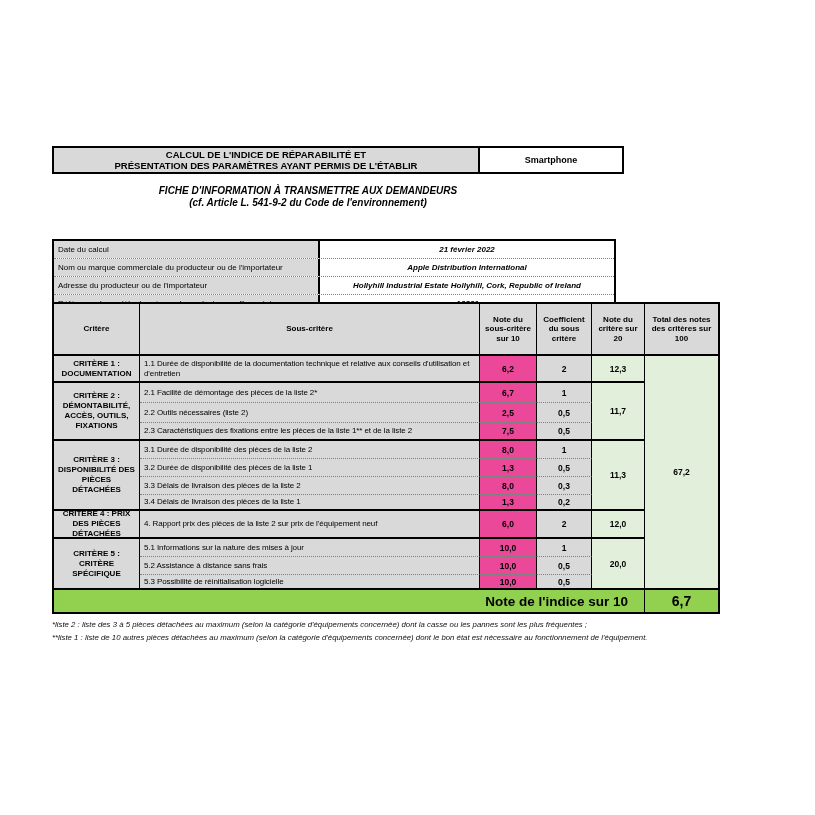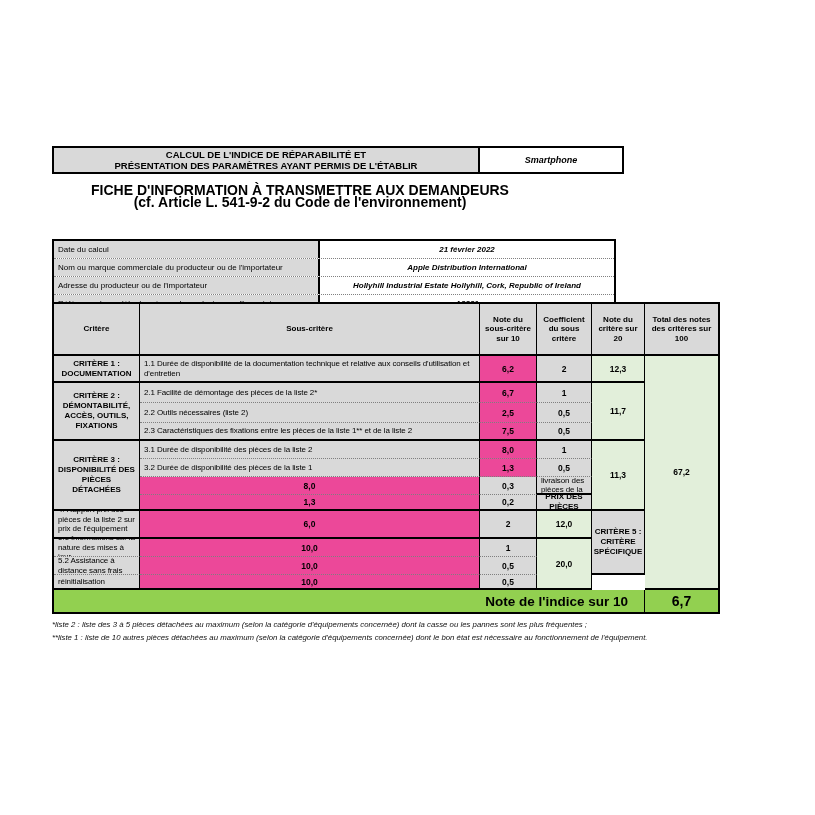--- a/index.html
+++ b/index.html
@@ -13,26 +13,26 @@
     position:absolute; left:52px; top:146px; width:572px; height:28px;
     display:flex; border:2px solid #000; box-sizing:border-box; background:#fff;
   }
   .title-cell {
     width:426px; background:var(--cell-gray,#d9d9d9); border-right:2px solid #000;
     display:flex; flex-direction:column; justify-content:center; text-align:center;
     font-weight:bold; font-size:9.5px; line-height:11.5px; box-sizing:border-box; padding:0 4px;
   }
   .product-cell {
     flex:1; display:flex; align-items:center; justify-content:center;
-    font-weight:bold; font-style:italic; font-size:9px;
+    font-weight:bold; font-size:9px;
   }
 
   
-  .subtitle { position:absolute; left:60px; top:185px; width:480px; text-align:center;
-    font-weight:bold; font-size:14px; line-height:11.5px; }
+  .subtitle { position:absolute; left:68px; top:185px; width:480px; text-align:center;
+    font-weight:bold; font-size:10px; line-height:11.5px;font-style:italic; }
 
   
   .info-table { position:absolute; left:52px; top:219px; width:564px;
     border:2px solid #000; box-sizing:border-box; background:#fff;margin-top:20px; }
   .info-row { display:flex; height:17px; }
   .info-row + .info-row { border-top:1px dotted #808080; }
   .info-label { width:266px; background:var(--cell-gray,#d9d9d9); border-right:2px solid #000;
     font-size:8px; display:flex; align-items:center; padding-left:4px; box-sizing:border-box; }
   .info-value { flex:1; display:flex; align-items:center; justify-content:center;
     font-weight:bold; font-size:8px; text-align:center;font-style:italic; }
@@ -141,20 +141,21 @@
     <div class="cell coef bs">0,5</div>
 
     <div class="cell crit sp4 bs">CRITÈRE 3 : DISPONIBILITÉ DES PIÈCES DÉTACHÉES</div>
     <div class="cell sub bd">3.1 Durée de disponibilité des pièces de la liste 2</div>
     <div class="cell val bd">8,0</div>
     <div class="cell coef bd">1</div>
     <div class="cell n20 sp4 bs">11,3</div>
     <div class="cell sub bd">3.2 Durée de disponibilité des pièces de la liste 1</div>
     <div class="cell val bd">1,3</div>
     <div class="cell coef bd">0,5</div>
+    <div class="cell sub bd">3.3 Délais de livraison des pièces de la liste 2</div>
     <div class="cell val bd">8,0</div>
     <div class="cell coef bd">0,3</div>
     <div class="cell sub bs">3.4 Délais de livraison des pièces de la liste 1</div>
     <div class="cell val bs">1,3</div>
     <div class="cell coef bs">0,2</div>
 
     <div class="cell crit bs">CRITÈRE 4 : PRIX DES PIÈCES DÉTACHÉES</div>
     <div class="cell sub bs">4. Rapport prix des pièces de la liste 2 sur prix de l'équipement neuf</div>
     <div class="cell val bs">6,0</div>
     <div class="cell coef bs">2</div>

